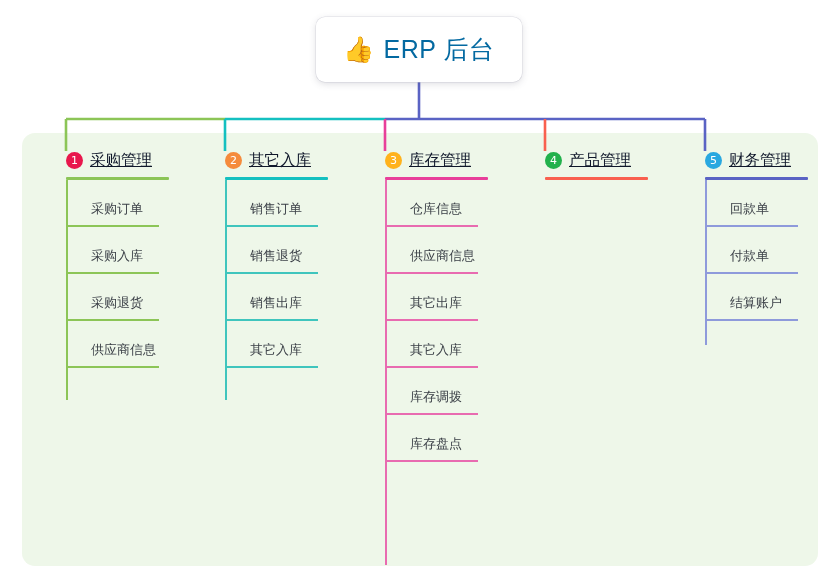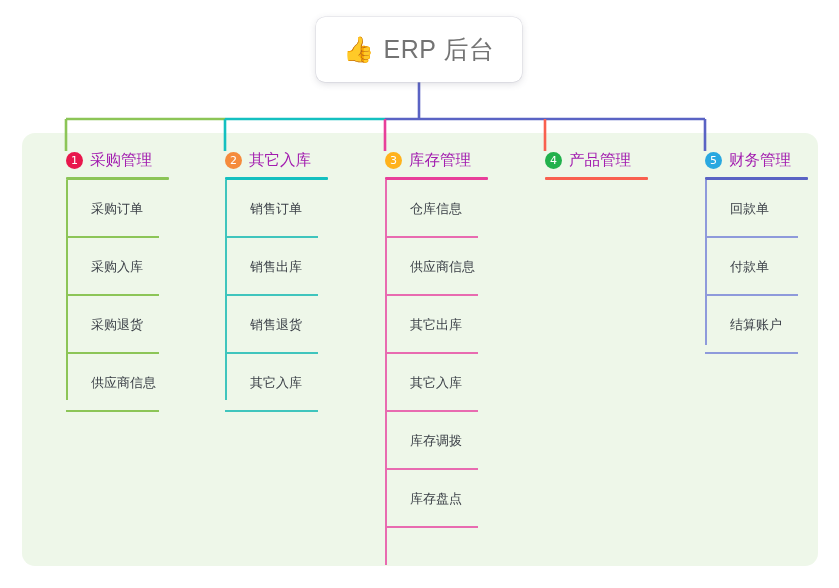--- a/index.html
+++ b/index.html
@@ -19,21 +19,21 @@
     width:206px;height:65px;
     background:#ffffff;
     border-radius:9px;
     box-shadow:0 2px 7px rgba(90,90,110,.20), 0 0 0 .5px rgba(220,220,228,.8);
     display:flex;align-items:center;justify-content:center;
     box-sizing:border-box;
   }
   .root-inner{display:flex;align-items:center;gap:9px;}
   .root-emoji{font-size:25px;line-height:1;}
   .root-title{
-    font-size:25px;color:#737373;letter-spacing:.5px;white-space:nowrap;
+    font-size:25px;color:#0369a1;letter-spacing:.5px;white-space:nowrap;
   }
 
   
   .panel{
     position:absolute;
     left:22px;top:133px;
     width:796px;height:433px;
     background:#eef7e9;
     border-radius:13px;
   }
@@ -45,27 +45,27 @@
   .column{position:absolute;top:147px;width:160px;}
   .col-head{
     display:flex;align-items:center;gap:7px;
     height:26px;padding-left:22px;box-sizing:border-box;
   }
   .badge{
     width:17px;height:17px;border-radius:50%;
     color:#fff;font-size:11px;line-height:17px;text-align:center;
     flex:0 0 auto;font-family:"DejaVu Sans",sans-serif;
   }
-  .col-title{font-size:15.5px;color:#a21caf;white-space:nowrap;}
+  .col-title{font-size:15.5px;color:#0f172a;white-space:nowrap;text-decoration:underline;}
   .col-rule{height:3px;width:103px;margin-left:22px;margin-top:4px;border-radius:1px;}
 
   .items{position:relative;margin-top:0;padding-left:22px;}
   .spine{position:absolute;left:22px;top:0;width:2px;}
   .item{
-    position:relative;height:58px;box-sizing:border-box;
+    position:relative;height:47px;box-sizing:border-box;
     padding-left:22px;
   }
   .item-label{
     position:absolute;left:25px;top:20px;
     font-size:13px;color:#3c4148;white-space:nowrap;
   }
   .item-rule{
     position:absolute;left:0;bottom:0;height:1.6px;width:93px;
   }
 </style>
@@ -128,25 +128,25 @@
           <span class="col-title">其它入库</span>
         </div>
         <div class="col-rule" style="background: rgb(20, 192, 192);"></div>
         <div class="items">
           <div class="spine" style="background: rgb(63, 197, 189); height: 220px;"></div>
           <div class="item">
             <span class="item-label">销售订单</span>
             <div class="item-rule" style="background: rgb(63, 197, 189);"></div>
           </div>
           <div class="item">
+            <span class="item-label">销售退货</span>
+            <div class="item-rule" style="background: rgb(63, 197, 189);"></div>
+          </div>
+          <div class="item">
             <span class="item-label">销售出库</span>
-            <div class="item-rule" style="background: rgb(63, 197, 189);"></div>
-          </div>
-          <div class="item">
-            <span class="item-label">销售退货</span>
             <div class="item-rule" style="background: rgb(63, 197, 189);"></div>
           </div>
           <div class="item">
             <span class="item-label">其它入库</span>
             <div class="item-rule" style="background: rgb(63, 197, 189);"></div>
           </div>
         </div>
       </div>
       <div class="column" style="left: 363px;">
         <div class="col-head">

